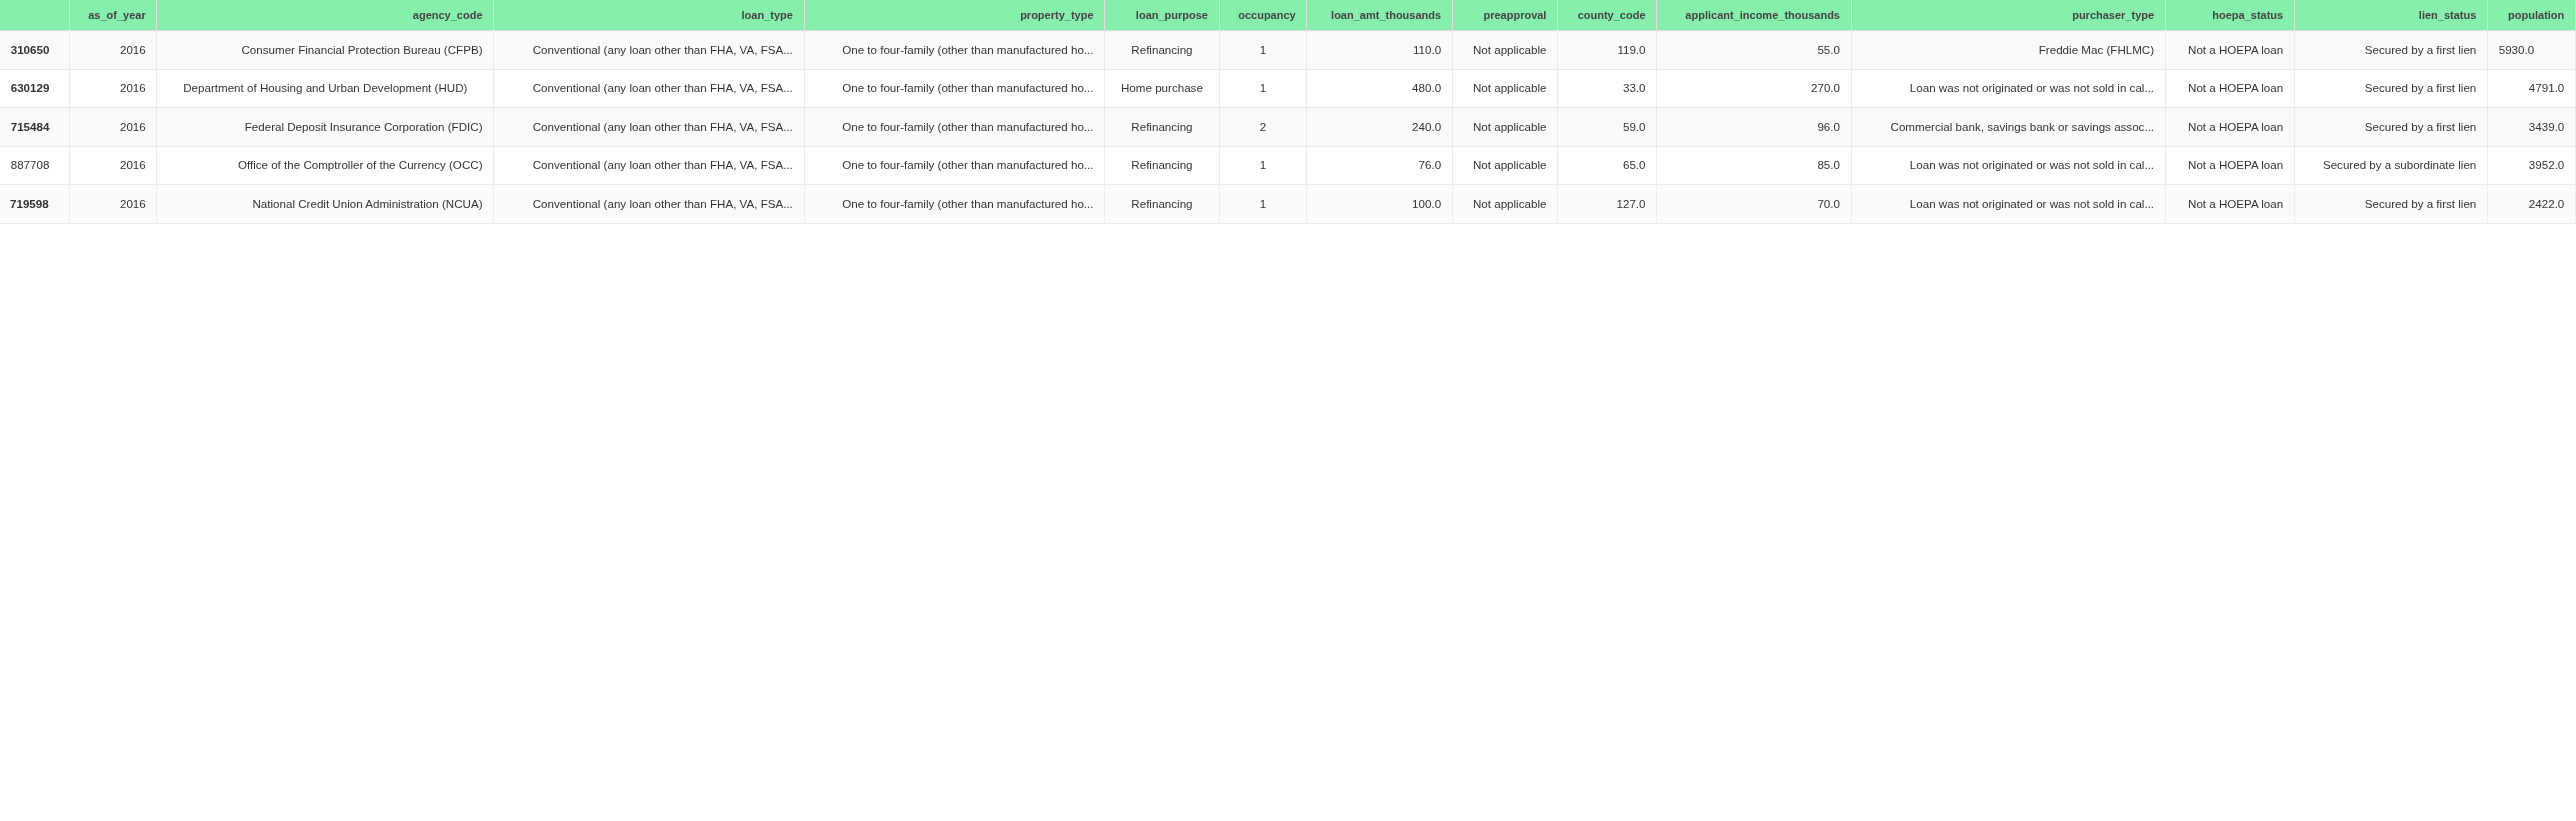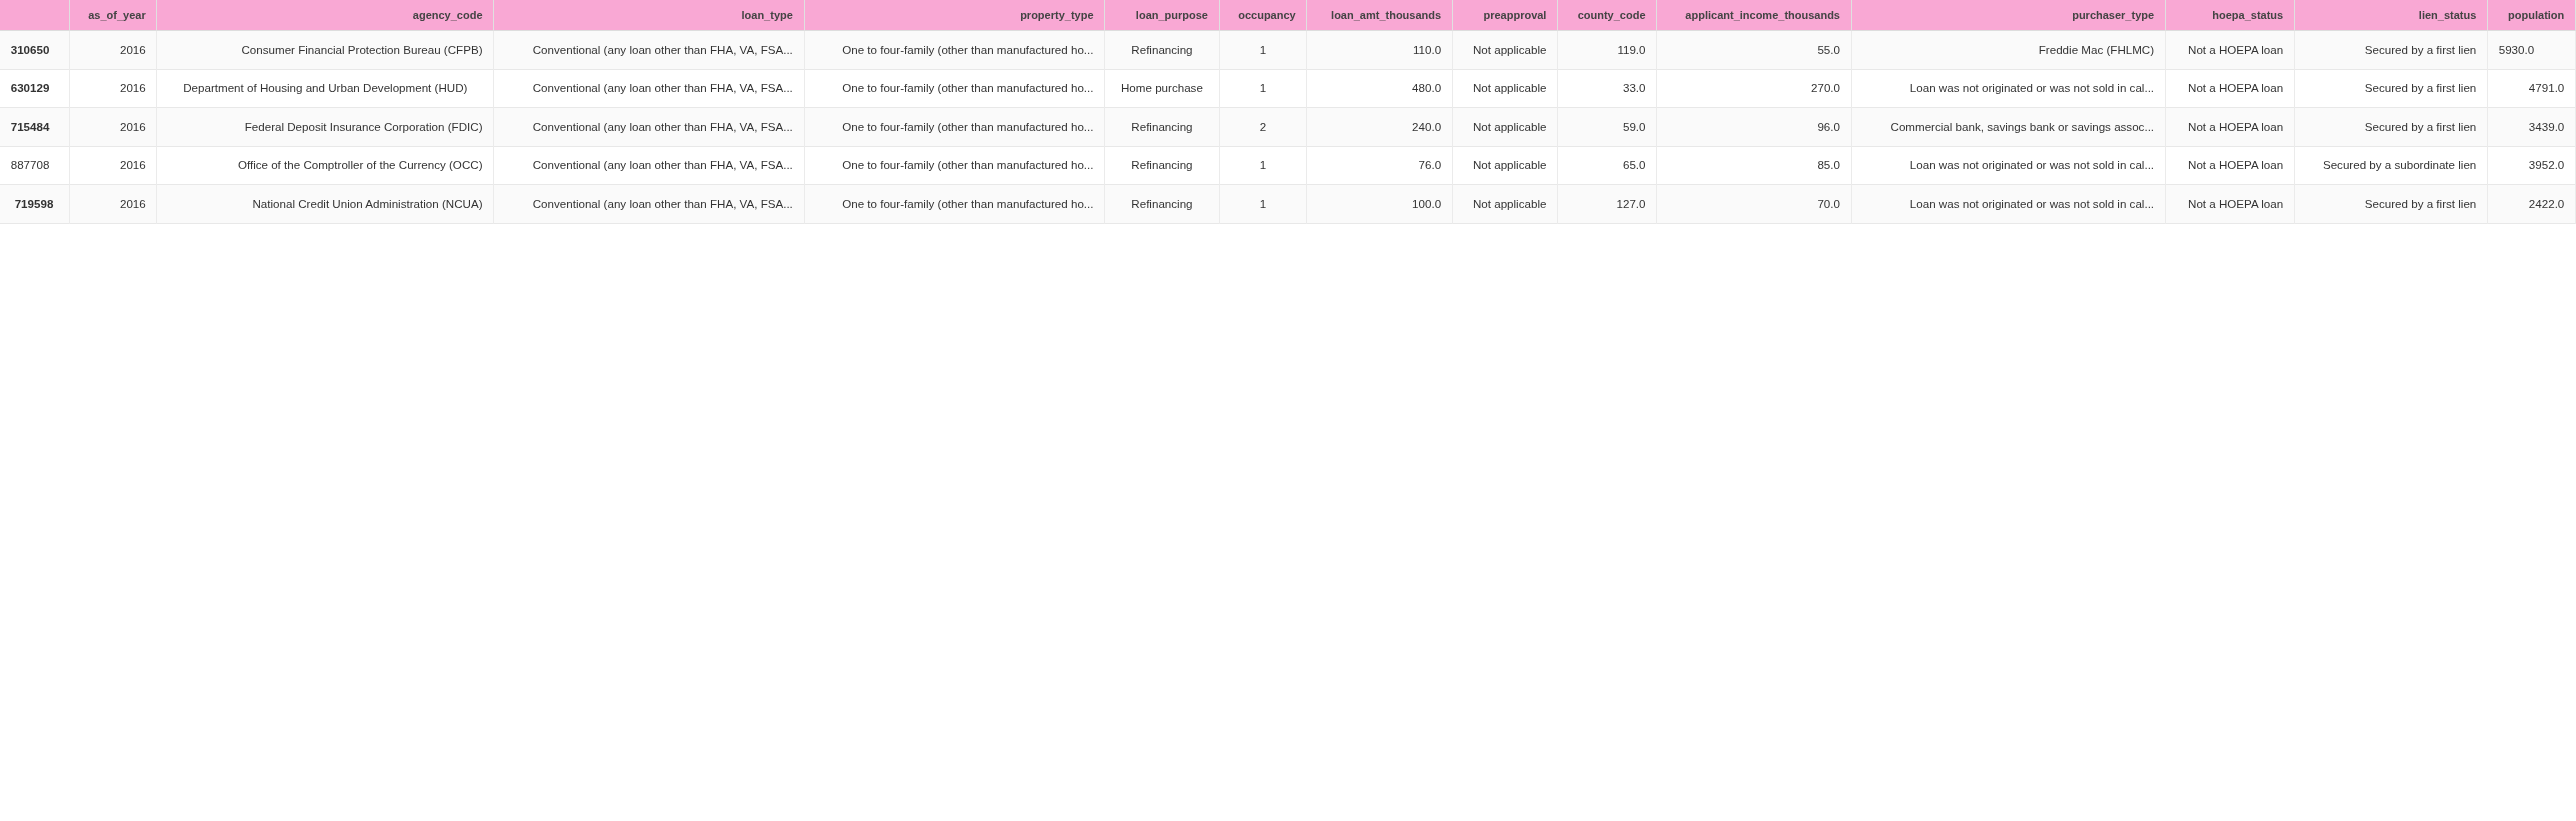--- a/index.html
+++ b/index.html
@@ -16,21 +16,21 @@
     .table-container {
       width: 100%;
       overflow-x: auto;
     }
     table {
       width: 100%;
       border-collapse: collapse;
       font-size: 11.6px;
     }
     thead tr {
-      background: #f9a8d4;
+      background: #86efac;
       border-bottom: 1.8px solid #ddd;
     }
     thead th {
       padding: 9px 10.7px;
       text-align: right;
       font-weight: 600;
       color: #444;
       font-size: 11px;
       white-space: nowrap;
       border-right: 0.9px solid #e0e0e0;
@@ -192,21 +192,21 @@
           <td style="text-align: right;">76.0</td>
           <td style="text-align: right;">Not applicable</td>
           <td style="text-align: right;">65.0</td>
           <td style="text-align: right;">85.0</td>
           <td style="text-align: right;">Loan was not originated or was not sold in cal...</td>
           <td style="text-align: right;">Not a HOEPA loan</td>
           <td style="text-align: right;">Secured by a subordinate lien</td>
           <td style="text-align: right;">3952.0</td>
         </tr>
         <tr>
-          <td style="text-align: center; font-weight: 700; padding-left: 10px;">719598</td>
+          <td style="text-align: left; font-weight: 700; padding-left: 10px;">719598</td>
           <td style="text-align: right;">2016</td>
           <td style="text-align: right;">National Credit Union Administration (NCUA)</td>
           <td style="text-align: right;">Conventional (any loan other than FHA, VA, FSA...</td>
           <td style="text-align: right;">One to four-family (other than manufactured ho...</td>
           <td style="text-align: center;">Refinancing</td>
           <td style="text-align: center;">1</td>
           <td style="text-align: right;">100.0</td>
           <td style="text-align: right;">Not applicable</td>
           <td style="text-align: right;">127.0</td>
           <td style="text-align: right;">70.0</td>

